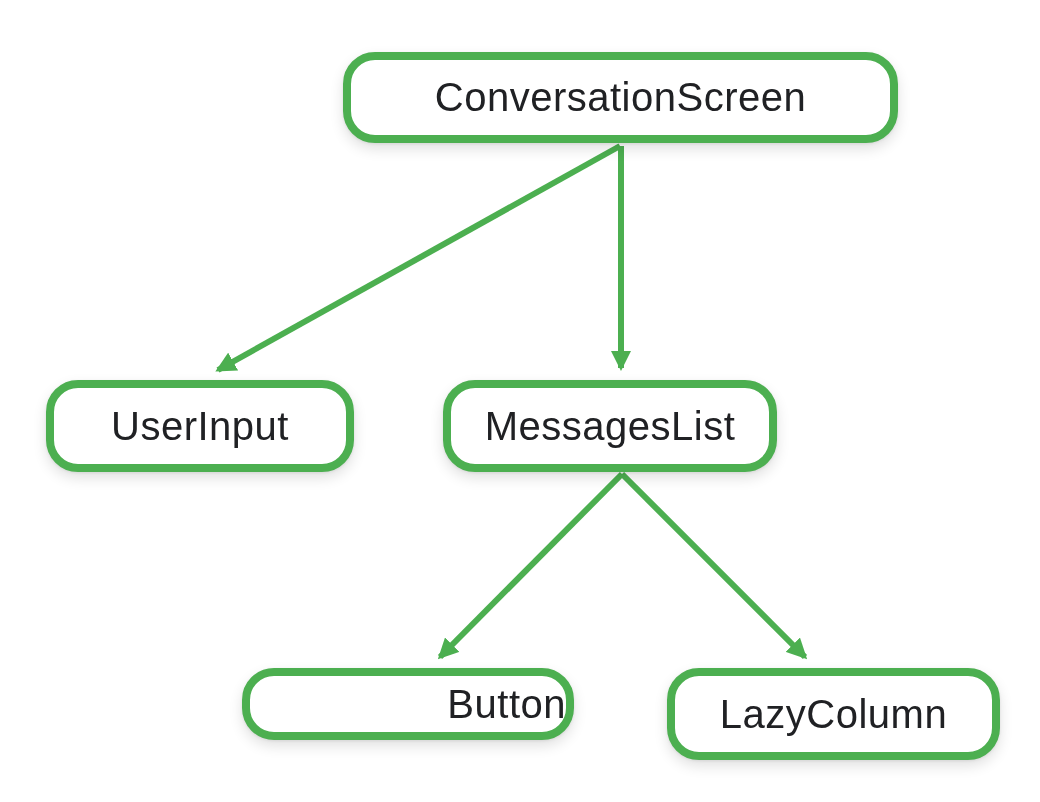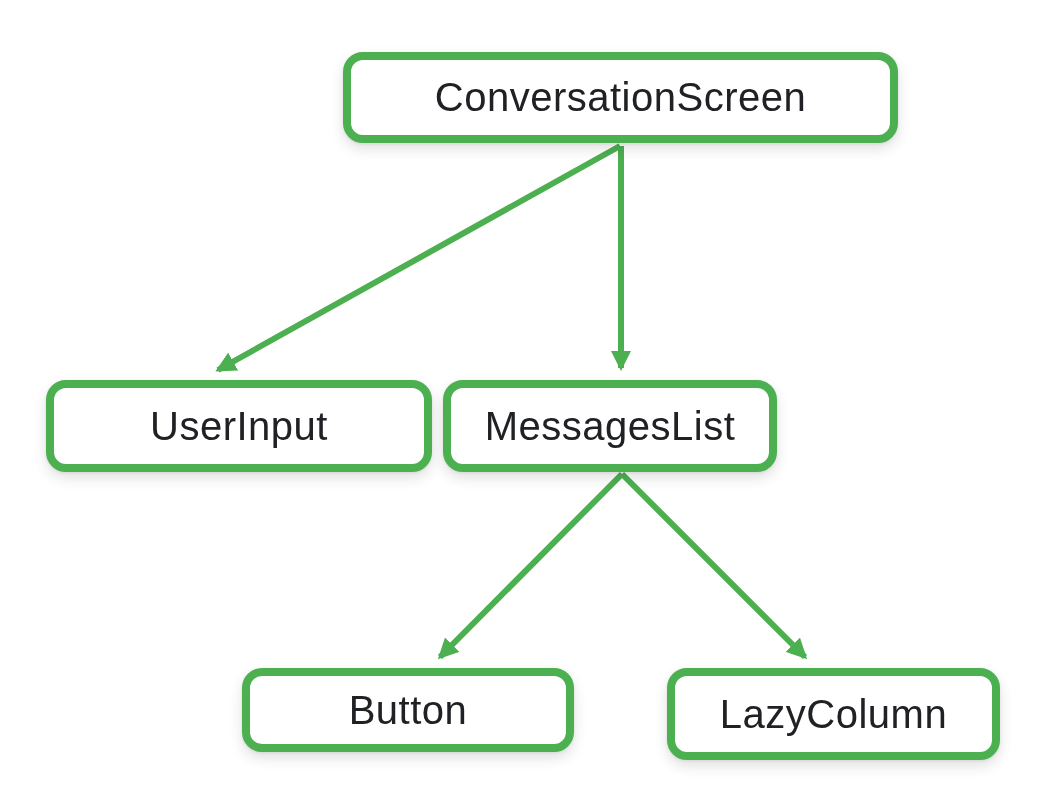--- a/index.html
+++ b/index.html
@@ -21,21 +21,21 @@
   .edges line {
     stroke: var(--accent);
     stroke-width: 6;
     fill: none;
   }
   .node {
     position: absolute;
     box-sizing: border-box;
     background: var(--node-bg);
     border: 8px solid var(--accent);
-    border-radius: 20px;
+    border-radius: 32px;
     display: flex;
     align-items: center;
     justify-content: center;
     box-shadow: 0 6px 14px rgba(0,0,0,0.12), 0 1px 3px rgba(0,0,0,0.08);
   }
   .node span {
     color: var(--text);
     font-size: 40px;
     font-weight: 400;
     letter-spacing: 0.5px;
@@ -56,29 +56,29 @@
     <line x1="620" y1="146" x2="218" y2="370" marker-end="url(#arrowhead)"></line>
     <line x1="621" y1="146" x2="621" y2="368" marker-end="url(#arrowhead)"></line>
     <line x1="622" y1="474" x2="440" y2="657" marker-end="url(#arrowhead)"></line>
     <line x1="622" y1="474" x2="805" y2="657" marker-end="url(#arrowhead)"></line>
   </svg>
 
   <div class="node" style="left:343px; top:52px; width:555px; height:91px;">
     <span>ConversationScreen</span>
   </div>
 
-  <div class="node" style="left:46px; top:380px; width:386px; height:92px;">
+  <div class="node" style="left:46px; top:380px; width:308px; height:92px;">
     <span>UserInput</span>
   </div>
 
   <div class="node" style="left:443px; top:380px; width:334px; height:92px;align-items:center;">
     <span>MessagesList</span>
   </div>
 
-  <div class="node" style="left:242px; top:668px; width:332px; height:84px;">
+  <div class="node" style="left:242px; top:668px; width:332px; height:72px;justify-content:flex-end;">
     <span>Button</span>
   </div>
 
   <div class="node" style="left:667px; top:668px; width:333px; height:92px;">
     <span>LazyColumn</span>
   </div>
 
 </div>
 
 </body></html>

